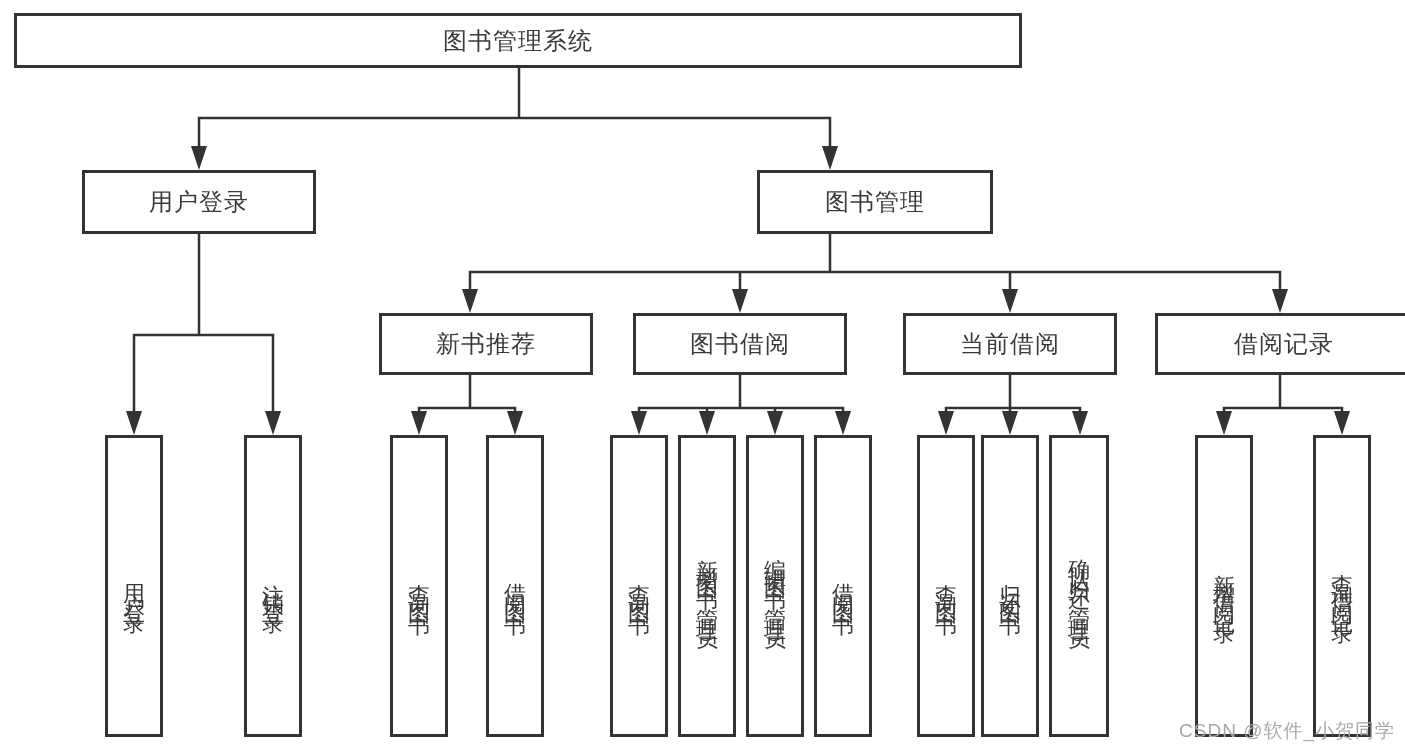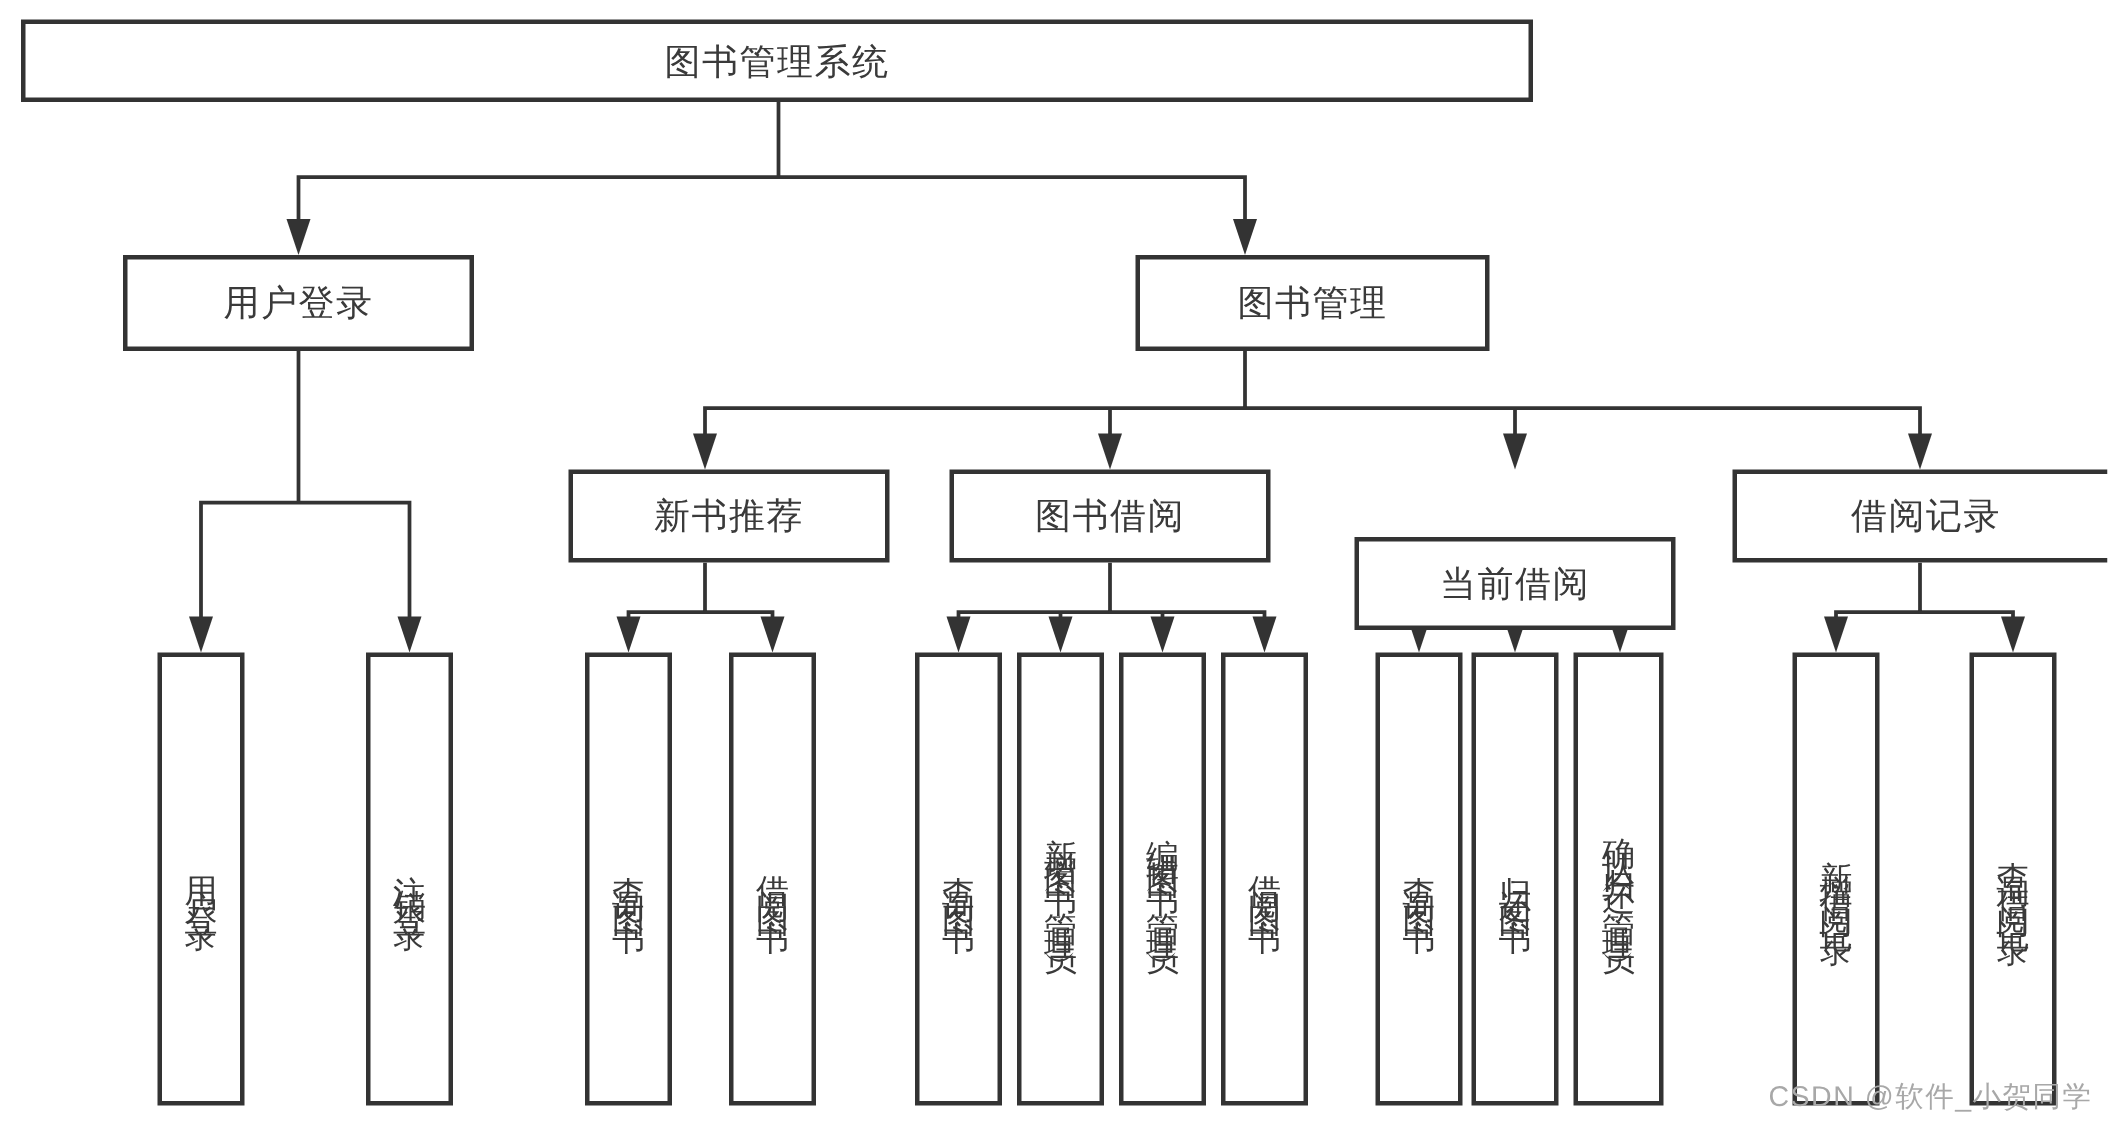--- a/index.html
+++ b/index.html
@@ -108,21 +108,21 @@
   <div class="node" style="left:712px; top:170px; width:236px; height:64px;margin-left:45px;">
     <span class="hlabel">图书管理</span>
   </div>
 
   <div class="node" style="left:379px; top:313px; width:214px; height:62px;">
     <span class="hlabel">新书推荐</span>
   </div>
   <div class="node" style="left:633px; top:313px; width:214px; height:62px;align-items:center;">
     <span class="hlabel">图书借阅</span>
   </div>
-  <div class="node" style="left:903px; top:313px; width:214px; height:62px;margin-top:45px;">
+  <div class="node" style="left:903px; top:313px; width:214px; height:62px;">
     <span class="hlabel">当前借阅</span>
   </div>
   <div class="node" style="left:1155px; top:313px; width:258px; height:62px;justify-content:center;">
     <span class="hlabel">借阅记录</span>
   </div>
 
   <div class="node leaf" style="left:105px; top:435px; width:58px; height:302px;">
     <span class="vlabel">用户登录</span>
   </div>
   <div class="node leaf" style="left:244px; top:435px; width:58px; height:302px;">

